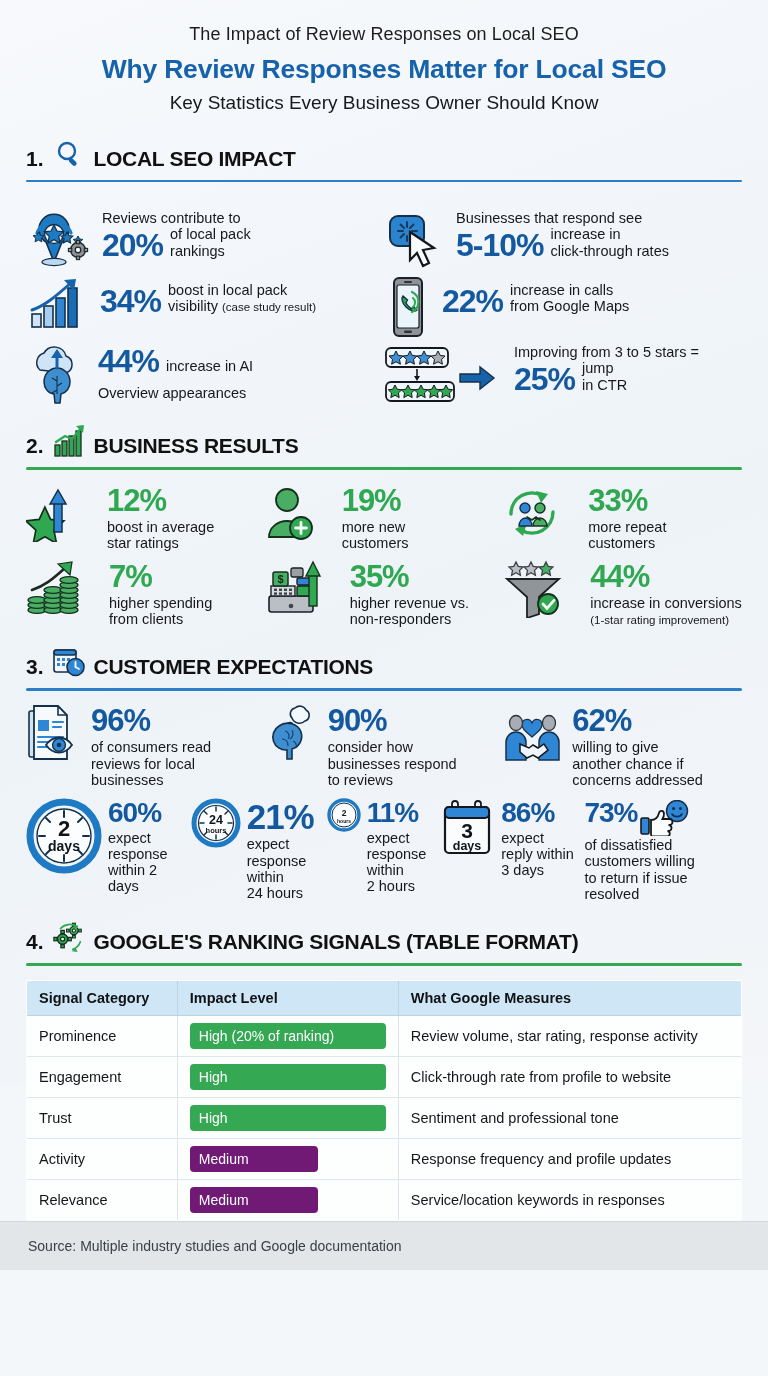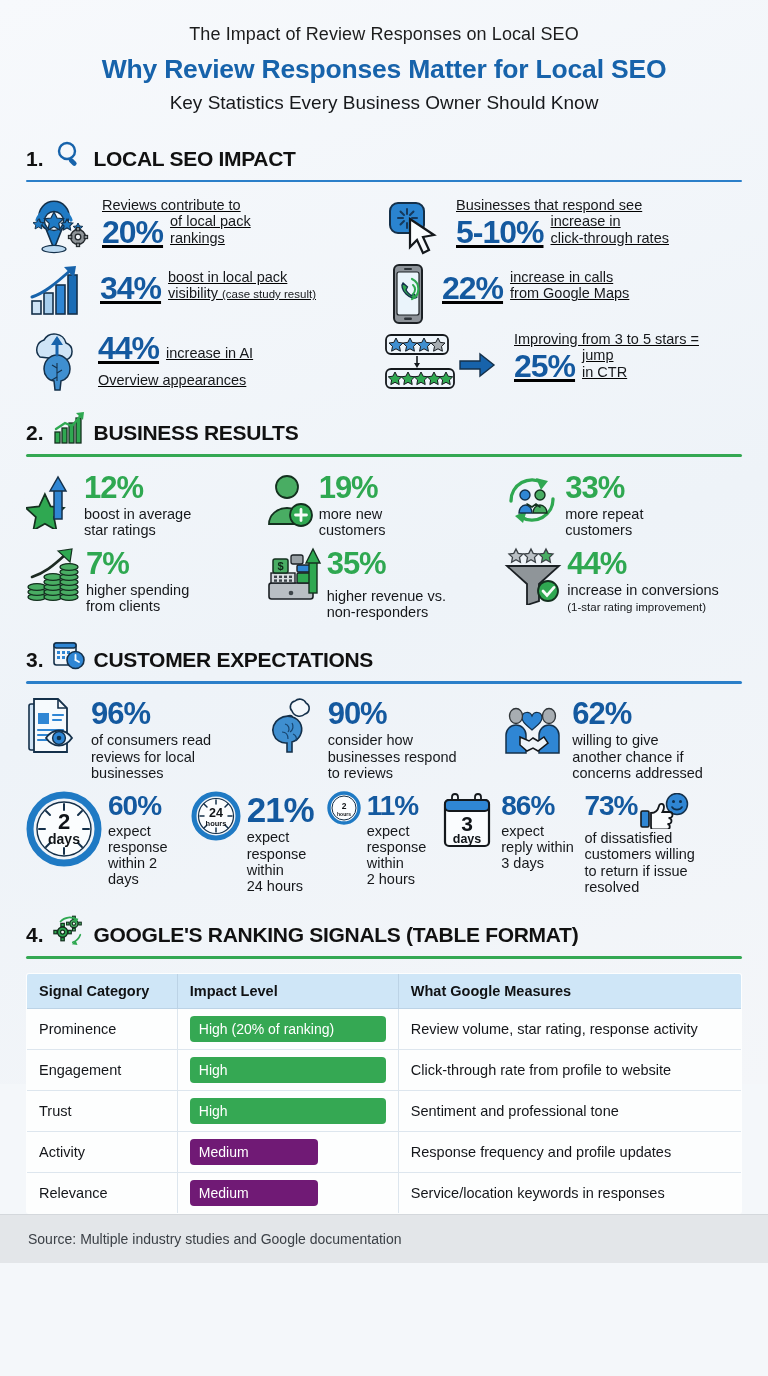--- a/index.html
+++ b/index.html
@@ -58,30 +58,30 @@
   .big {
     font-weight: 700; letter-spacing: -1px; line-height: .95;
     display: inline-block; vertical-align: middle;
   }
   .big.blue  { color: #14599f; }
   .big.green { color: #2fa851; }
   .lbl { font-size: 14.5px; color: #16181b; line-height: 1.12; }
   .lbl small { font-size: 11.5px; }
 
   
-  .s1 { margin-top: 13px; text-decoration: underline; }
+  .s1 { margin-top: 26px; }
   .s1 .half { width: 50%; display: flex; align-items: flex-start; gap: 10px; }
   .s1r { margin-bottom: 6px; }
   .s1 .big { font-size: 32px; }
   .inline-wrap { display: flex; align-items: flex-end; gap: 7px; }
   .inline-wrap .lbl { padding-bottom: 2px; }
 
   
   .s2 { margin-top: 14px; }
-  .s2 .third { width: 33.33%; display: flex; align-items: flex-start; gap: 2px; }
+  .s2 .third { width: 33.33%; display: flex; align-items: flex-start; gap: 25px; }
   .s2 .big { font-size: 31px; }
   .s2r { margin-bottom: 8px; }
 
   
   .s3 { margin-top: 13px; }
   .s3 .third { width: 33.33%; display: flex; align-items: flex-start; gap: 9px; }
   .s3 .big { font-size: 31px; }
   .s3row2 { display:flex; align-items: flex-start; margin-top: 10px; }
   .s3row2 .cell { display:flex; align-items: flex-start; gap: 6px; }
 
@@ -426,21 +426,21 @@
               <rect x="8" y="12" width="15" height="14" rx="2" fill="#49ad63" stroke="#14301f" stroke-width="1.5"></rect>
               <text x="15.5" y="23" font-size="11" font-weight="700" fill="#0f2a18" text-anchor="middle" font-family="Liberation Sans, sans-serif">$</text>
               <rect x="26" y="8" width="12" height="9" rx="2" fill="#9aa1a6" stroke="#1b2024" stroke-width="1.3"></rect>
               <circle cx="26" cy="46" r="2.3" fill="#3e454a"></circle>
               <rect x="44" y="14" width="8" height="32" fill="#2fa851" stroke="#14301f" stroke-width="1.4"></rect>
               <path d="M41 16 L48 2 L55 16 Z" fill="#2fa851" stroke="#14301f" stroke-width="1.4"></path>
             </svg>
           </span>
           <span class="txt">
             <div class="big green">35%</div>
-            <div class="lbl" style="margin-top:10px">higher revenue vs.<br>non-responders</div>
+            <div class="lbl" style="margin-top:4px">higher revenue vs.<br>non-responders</div>
           </span>
         </div>
         <div class="third">
           <span class="ico">
             <svg width="62" height="58" viewBox="0 0 62 58">
               <g stroke="#3b4146" stroke-width="1.3">
                 <path d="M13 2 l2.2 4.4 4.8.6 -3.5 3.4 .9 4.8 -4.4-2.4 -4.4 2.4 .9-4.8 -3.5-3.4 4.8-.6z" fill="#b9bfc4"></path>
                 <path d="M28 2 l2.2 4.4 4.8.6 -3.5 3.4 .9 4.8 -4.4-2.4 -4.4 2.4 .9-4.8 -3.5-3.4 4.8-.6z" fill="#b9bfc4"></path>
                 <path d="M43 2 l2.2 4.4 4.8.6 -3.5 3.4 .9 4.8 -4.4-2.4 -4.4 2.4 .9-4.8 -3.5-3.4 4.8-.6z" fill="#49ad63"></path>
               </g>

